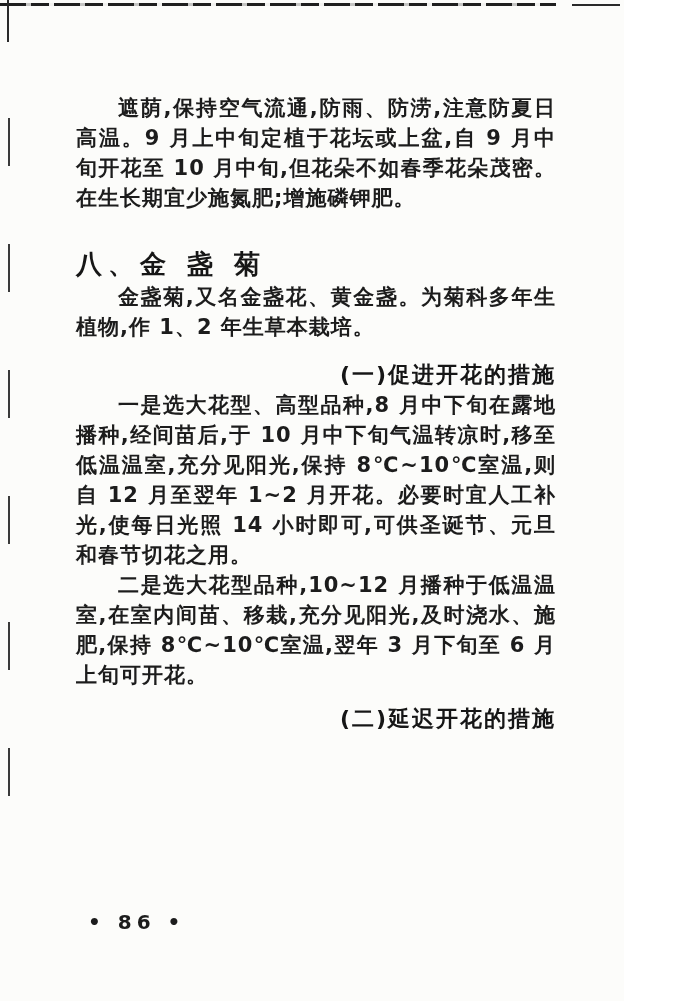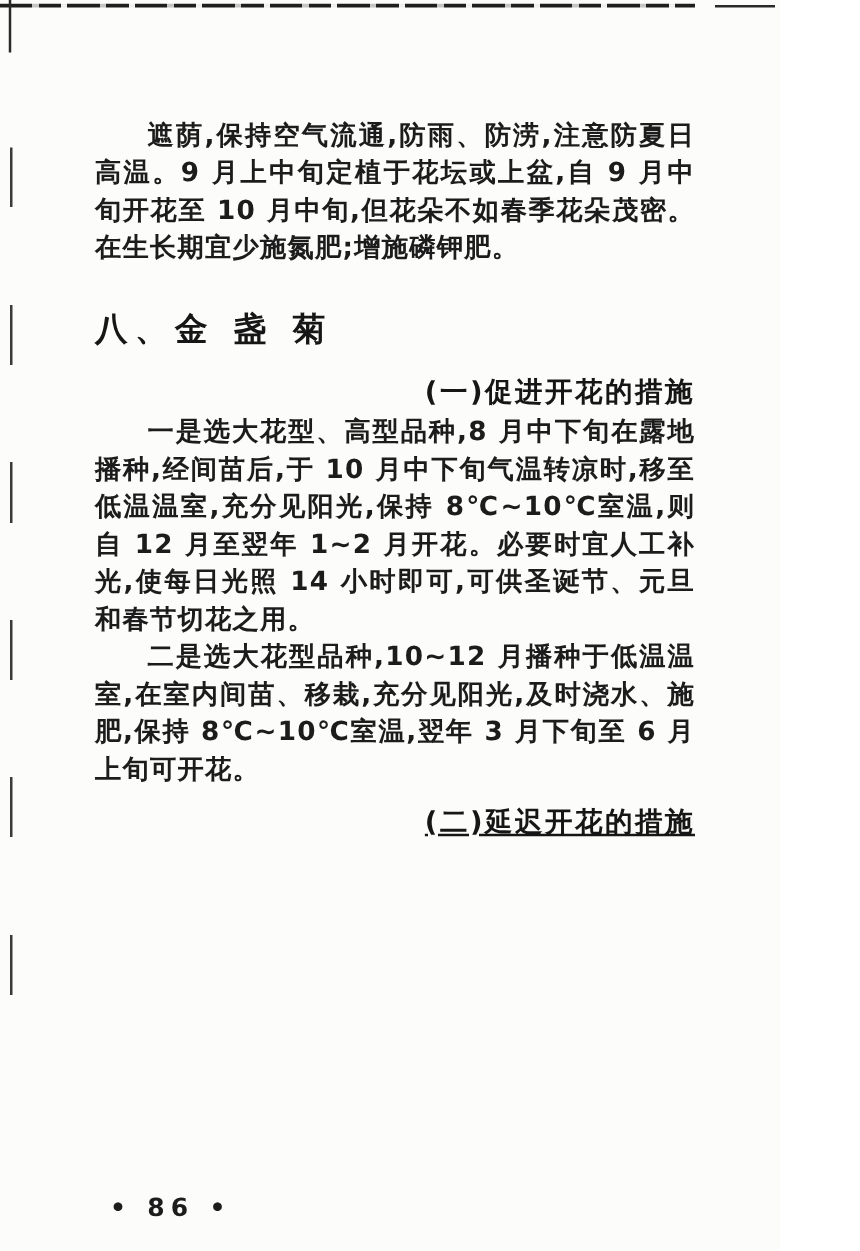--- a/index.html
+++ b/index.html
@@ -74,26 +74,26 @@
     line-height: 30px;
     font-weight: 800;
     text-align: right;
     letter-spacing: 2px;
     color: #161616;
   }
   .m-lead   { margin: 26px 0 0 0; }
   .m-s1h    { margin: 18px 0 0 0; }
   .m-s1p1   { margin: 19px 0 0 0; }
   .m-s1p2   { margin: 0; }
-  .m-s2h    { margin: 14px 0 0 0; text-decoration: underline; }
+  .m-s2h    { margin: 14px 0 0 0; }
   .m-s2p1   { margin: 19px 0 0 0; }
   .m-s2p2   { margin: 2px 0 0 0; }
   .page-number {
     position: absolute;
-    left: 88px; top: 954px;
+    left: 88px; top: 910px;
     font-size: 20px;
     font-weight: 600;
     letter-spacing: 5px;
     color: #1c1c1c;
   }
   .watermark {
     position: absolute;
     left: 600px; top: 892px;
     width: 120px; height: 34px;
     line-height: 34px;
@@ -115,20 +115,21 @@
   <div class="scan-top-dash"></div>
   <div class="scan-corner-tick"></div>
   <div class="scan-left-dashes"></div>
 
   <div class="content">
 
     <p class="body-text">遮荫,保持空气流通,防雨、防涝,注意防夏日高温。9 月上中旬定植于花坛或上盆,自 9 月中旬开花至 10 月中旬,但花朵不如春季花朵茂密。在生长期宜少施氮肥;增施磷钾肥。</p>
 
     <h1 class="chapter-title">八、金 盏 菊</h1>
 
+    <p class="body-text m-lead">金盏菊,又名金盏花、黄金盏。为菊科多年生植物,作 1、2 年生草本栽培。</p>
 
     <h2 class="section-heading m-s1h">(一)促进开花的措施</h2>
 
     <p class="body-text m-s1p1">一是选大花型、高型品种,8 月中下旬在露地播种,经间苗后,于 10 月中下旬气温转凉时,移至低温温室,充分见阳光,保持 8℃~10℃室温,则自 12 月至翌年 1~2 月开花。必要时宜人工补光,使每日光照 14 小时即可,可供圣诞节、元旦和春节切花之用。</p>
 
     <p class="body-text m-s1p2">二是选大花型品种,10~12 月播种于低温温室,在室内间苗、移栽,充分见阳光,及时浇水、施肥,保持 8℃~10℃室温,翌年 3 月下旬至 6 月上旬可开花。</p>
 
     <h2 class="section-heading m-s2h">(二)延迟开花的措施</h2>
 
 

